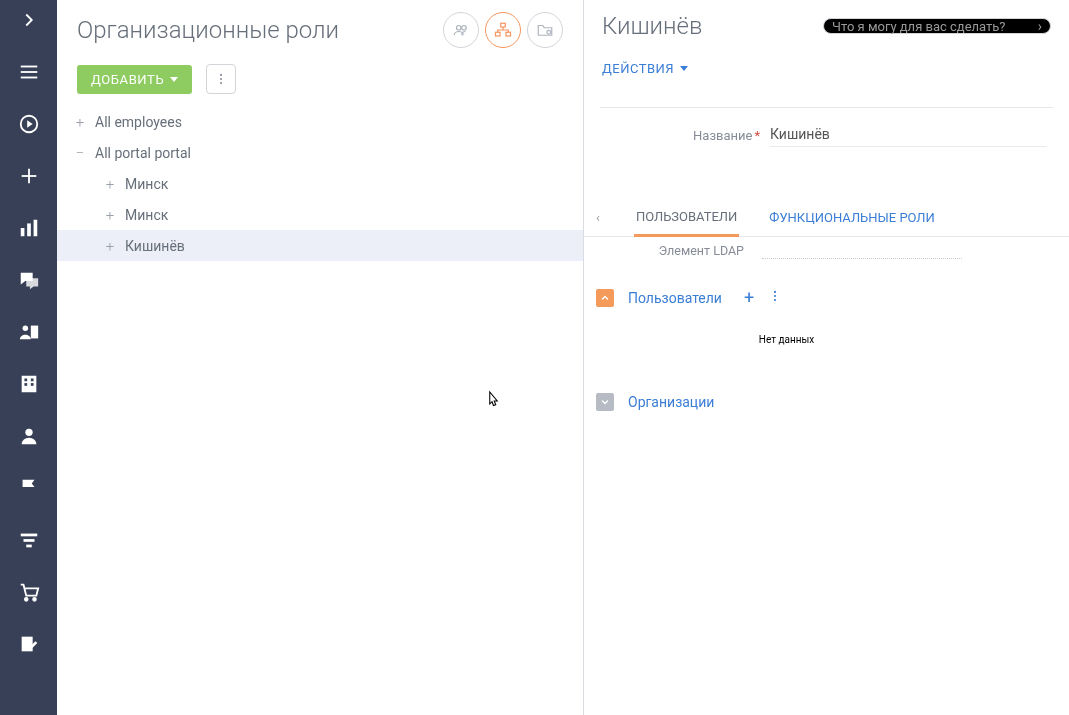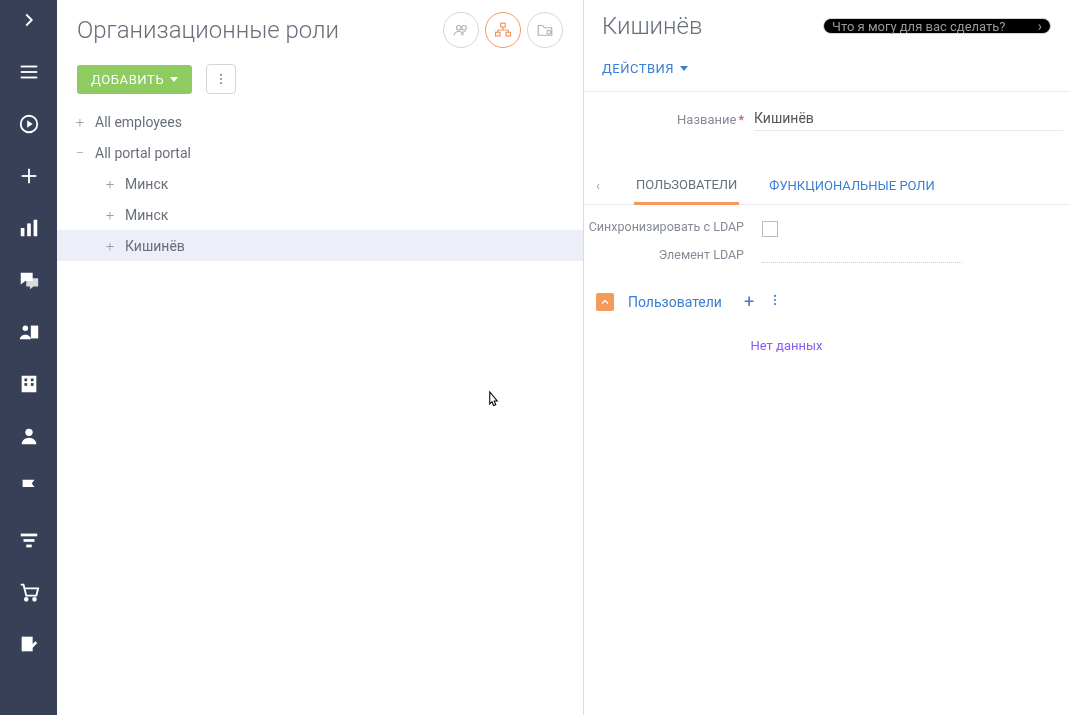--- a/index.html
+++ b/index.html
@@ -30,42 +30,42 @@
 .ind0{padding-left:10px}
 .ind1{padding-left:40px}
 .panel-right{flex:1;display:flex;flex-direction:column;padding:12px 0 0 0;overflow:hidden}
 .pr-header{display:flex;align-items:center;justify-content:space-between;padding:0 18px 0 18px}
 .pr-title{font-size:24px;font-weight:300;color:#676f7a}
 .searchbox{display:flex;align-items:center;border:1px solid #d1d5da;border-radius:8px;height:16px;width:228px;padding:0 8px;color:#999;font-size:13px;justify-content:space-between;background:#000000}
 .searchbox .chev{font-size:14px;color:#999}
 .pr-actions{padding:18px 0 14px 18px}
 .actbtn{color:#3b7ed5;font-size:13px;letter-spacing:.5px;display:inline-flex;align-items:center;gap:6px;cursor:pointer}
 .actbtn .caret2{width:0;height:0;border-left:4px solid transparent;border-right:4px solid transparent;border-top:5px solid #3b7ed5}
-.form-row{display:flex;align-items:center;padding:16px 0 6px 0;border-top:1px solid #e7e9ec;margin:0}
+.form-row{display:flex;align-items:center;padding:16px 0 6px 0;border-top:1px solid #e7e9ec;margin:16px}
 .form-label{width:170px;text-align:right;padding-right:10px;font-size:13px;color:#868c97}
 .form-label .req{color:#d24a43;margin-left:2px}
 .form-val{font-size:14px;color:#555;border-bottom:1px solid #e7e9ec;flex:1;padding:2px 0 4px 0;margin-right:6px}
 .tabs{display:flex;align-items:center;border-bottom:1px solid #e7e9ec;margin-top:30px;padding-left:6px;gap:28px;font-size:13px}
 .tabs .tchev{color:#999;padding:0 6px;cursor:pointer}
 .tab{padding:10px 2px;color:#3b7ed5;cursor:pointer;white-space:nowrap}
 .tab.active{color:#676f7a;border-bottom:3px solid #f49a5a;margin-bottom:-1px}
 .sync-row{display:flex;align-items:flex-start;padding:14px 0 4px 0}
 .sync-label{width:170px;text-align:right;padding-right:10px;font-size:12.5px;color:#868c97;line-height:1.3}
 .chk{width:16px;height:16px;border:1.5px solid #b6bbc4;margin-left:8px;margin-top:2px;cursor:pointer}
 .ldap-row{display:flex;align-items:flex-end;padding:6px 0 10px 0}
 .ldap-val{width:200px;border-bottom:1px dotted #c8ccd3;height:16px;margin-left:8px}
 .sect{display:flex;align-items:center;gap:14px;padding:18px 0 8px 12px}
 .sect .sbox{width:18px;height:18px;background:#f49a5a;color:#fff;display:flex;align-items:center;justify-content:center;border-radius:2px}
 .sect .sbox svg{width:12px;height:12px;stroke:#fff;stroke-width:2.5;fill:none}
 .sect .sbox.grey{background:#b6bbc4}
 .sect .stitle{color:#3b7ed5;font-size:14px}
 .sect .sadd{color:#3b7ed5;font-size:18px;cursor:pointer;margin-left:8px}
 .sect .sdots{cursor:pointer}
 .sect .sdots svg{width:14px;height:14px;fill:#3b7ed5}
-.nodata{text-align:center;color:#8b5cf6;font-size:13px;padding:18px 80px 30px 0}
+.nodata{text-align:center;color:#000000;font-size:10px;padding:18px 80px 30px 0}
 .cursor{position:absolute;left:483px;top:390px;pointer-events:none}
 .cursor svg{width:18px;height:22px}
 </style>
 </head>
 <body>
 
 <div class="navstrip">
   <div class="nicon">
       <svg viewBox="0 0 24 24">
         <polyline points="9 6 15 12 9 18"></polyline>
@@ -235,40 +235,44 @@
   </div>
   <div class="form-row">
     <div class="form-label"><span>Название</span><span class="req">*</span></div>
     <div class="form-val">Кишинёв</div>
   </div>
   <div class="tabs">
     <span class="tchev">‹</span>
     <span class="tab active">ПОЛЬЗОВАТЕЛИ</span>
     <span class="tab">ФУНКЦИОНАЛЬНЫЕ РОЛИ</span>
   </div>
-  <div class="sync-row">
-    <div class="sync-label">Синхронизировать с LDAP</div>
-    <div class="chk"></div>
-  </div>
   <div class="ldap-row">
     <div class="sync-label">Элемент LDAP</div>
     <div class="ldap-val"></div>
   </div>
   <div class="sect">
     <div class="sbox">
         <svg viewBox="0 0 24 24">
           <polyline points="6 15 12 9 18 15"></polyline>
         </svg>
       </div>
     <span class="stitle">Пользователи</span>
     <span class="sadd">+</span>
     <span class="sdots"><svg viewBox="0 0 24 24">
           <circle cx="12" cy="5" r="1.8"></circle>
           <circle cx="12" cy="12" r="1.8"></circle>
           <circle cx="12" cy="19" r="1.8"></circle>
         </svg></span>
   </div>
   <div class="nodata">Нет данных</div>
+  <div class="sect">
+    <div class="sbox grey">
+        <svg viewBox="0 0 24 24">
+          <polyline points="6 9 12 15 18 9"></polyline>
+        </svg>
+      </div>
+    <span class="stitle">Организации</span>
+  </div>
 </div>
 
 <div class="cursor"><svg viewBox="0 0 24 28">
       <path d="M9 2v16l3-3 2 5 3-1-2-5h4L9 2z" fill="none" stroke="#000" stroke-width="1.4"></path>
     </svg></div>
 
 </body></html>

